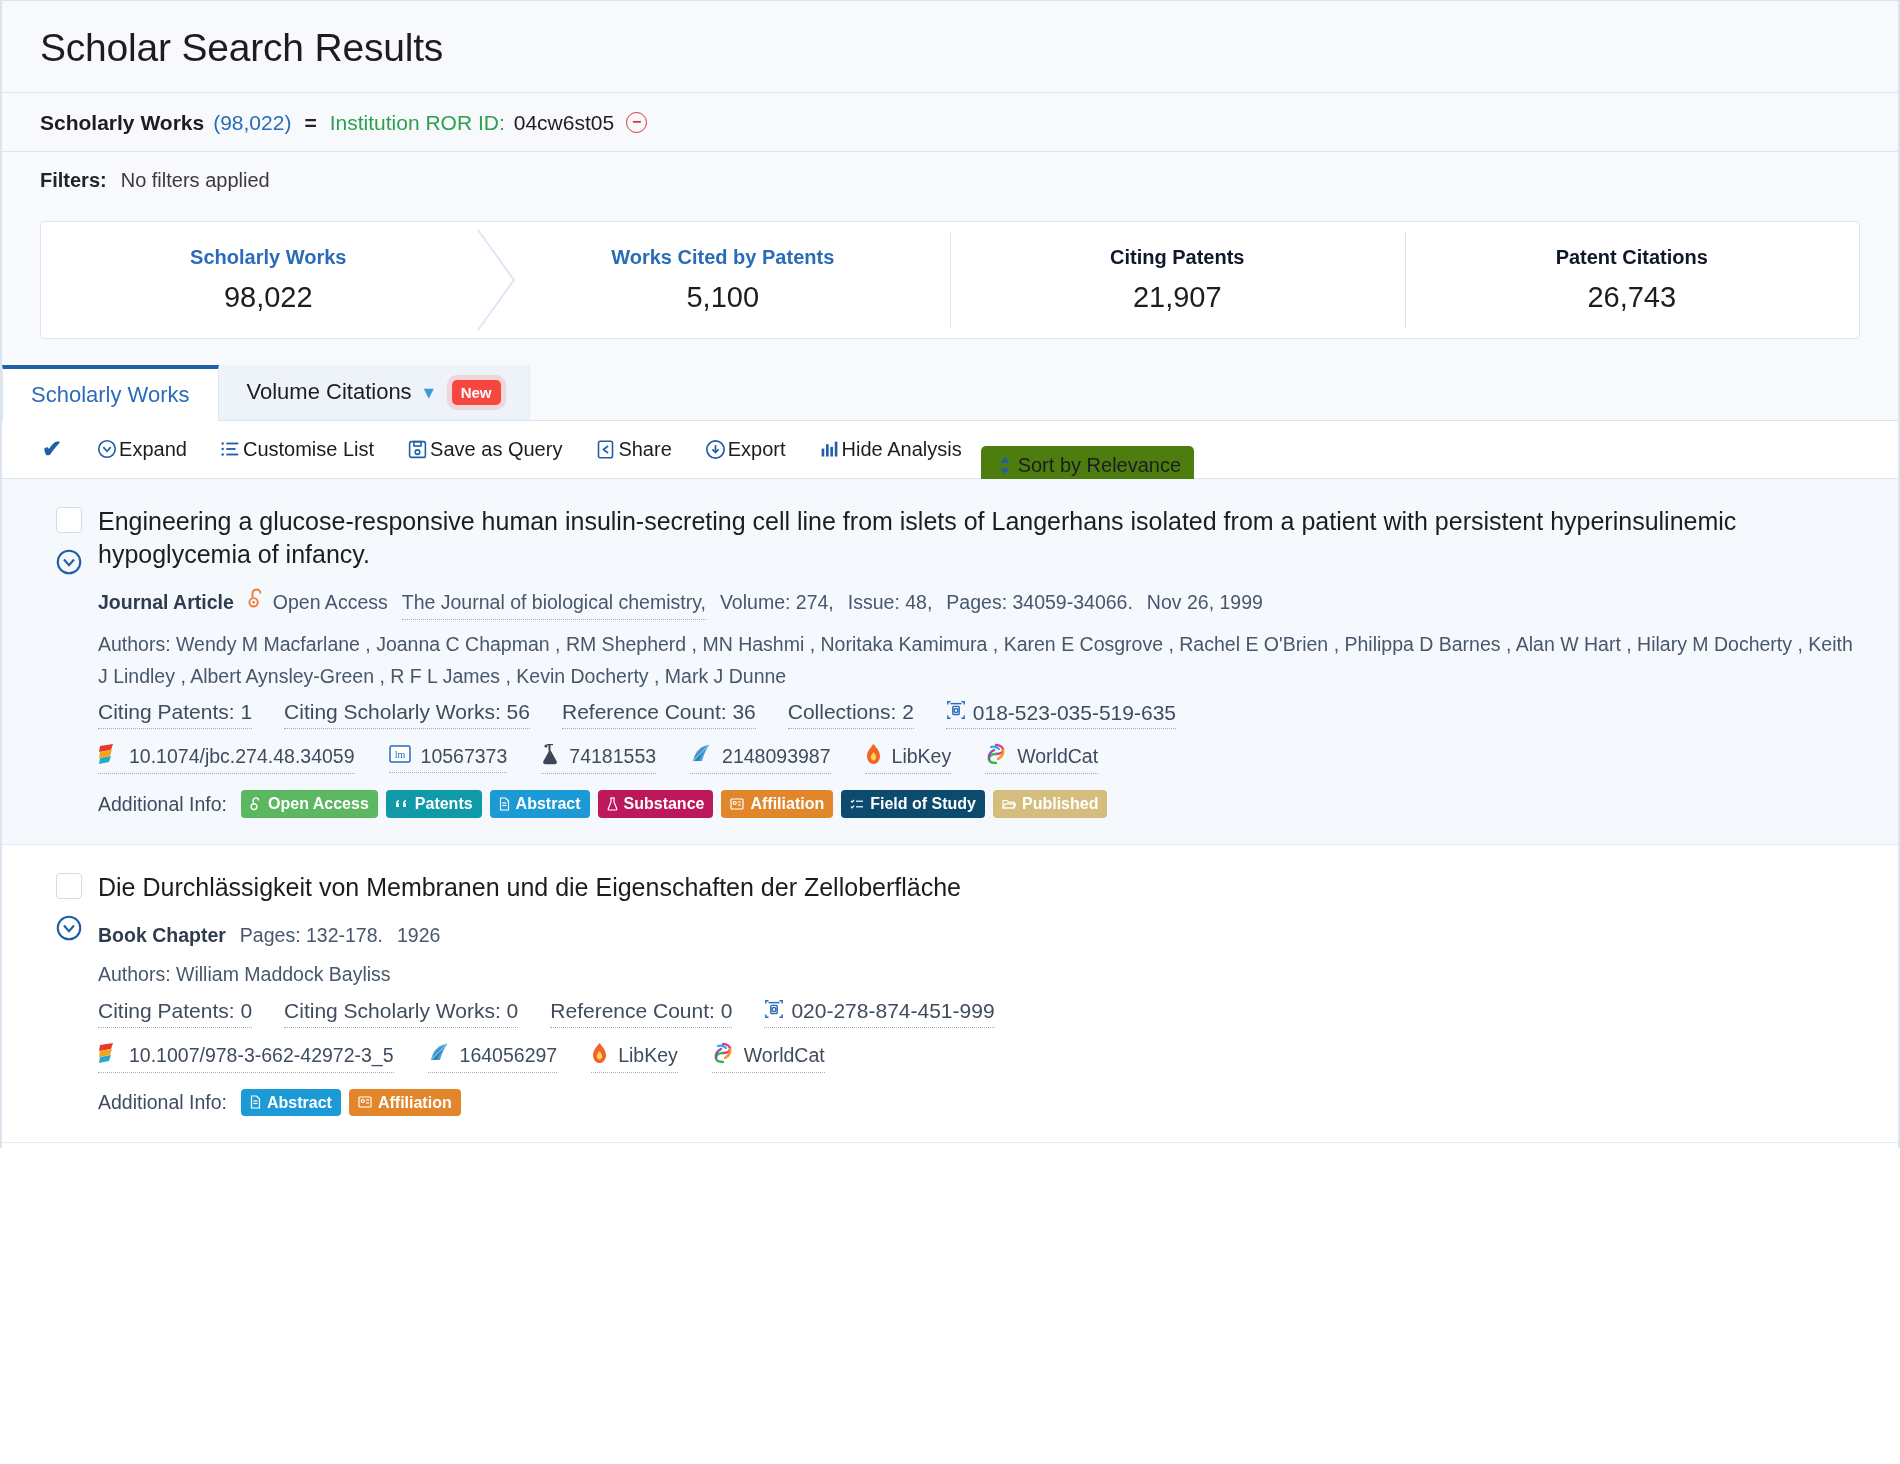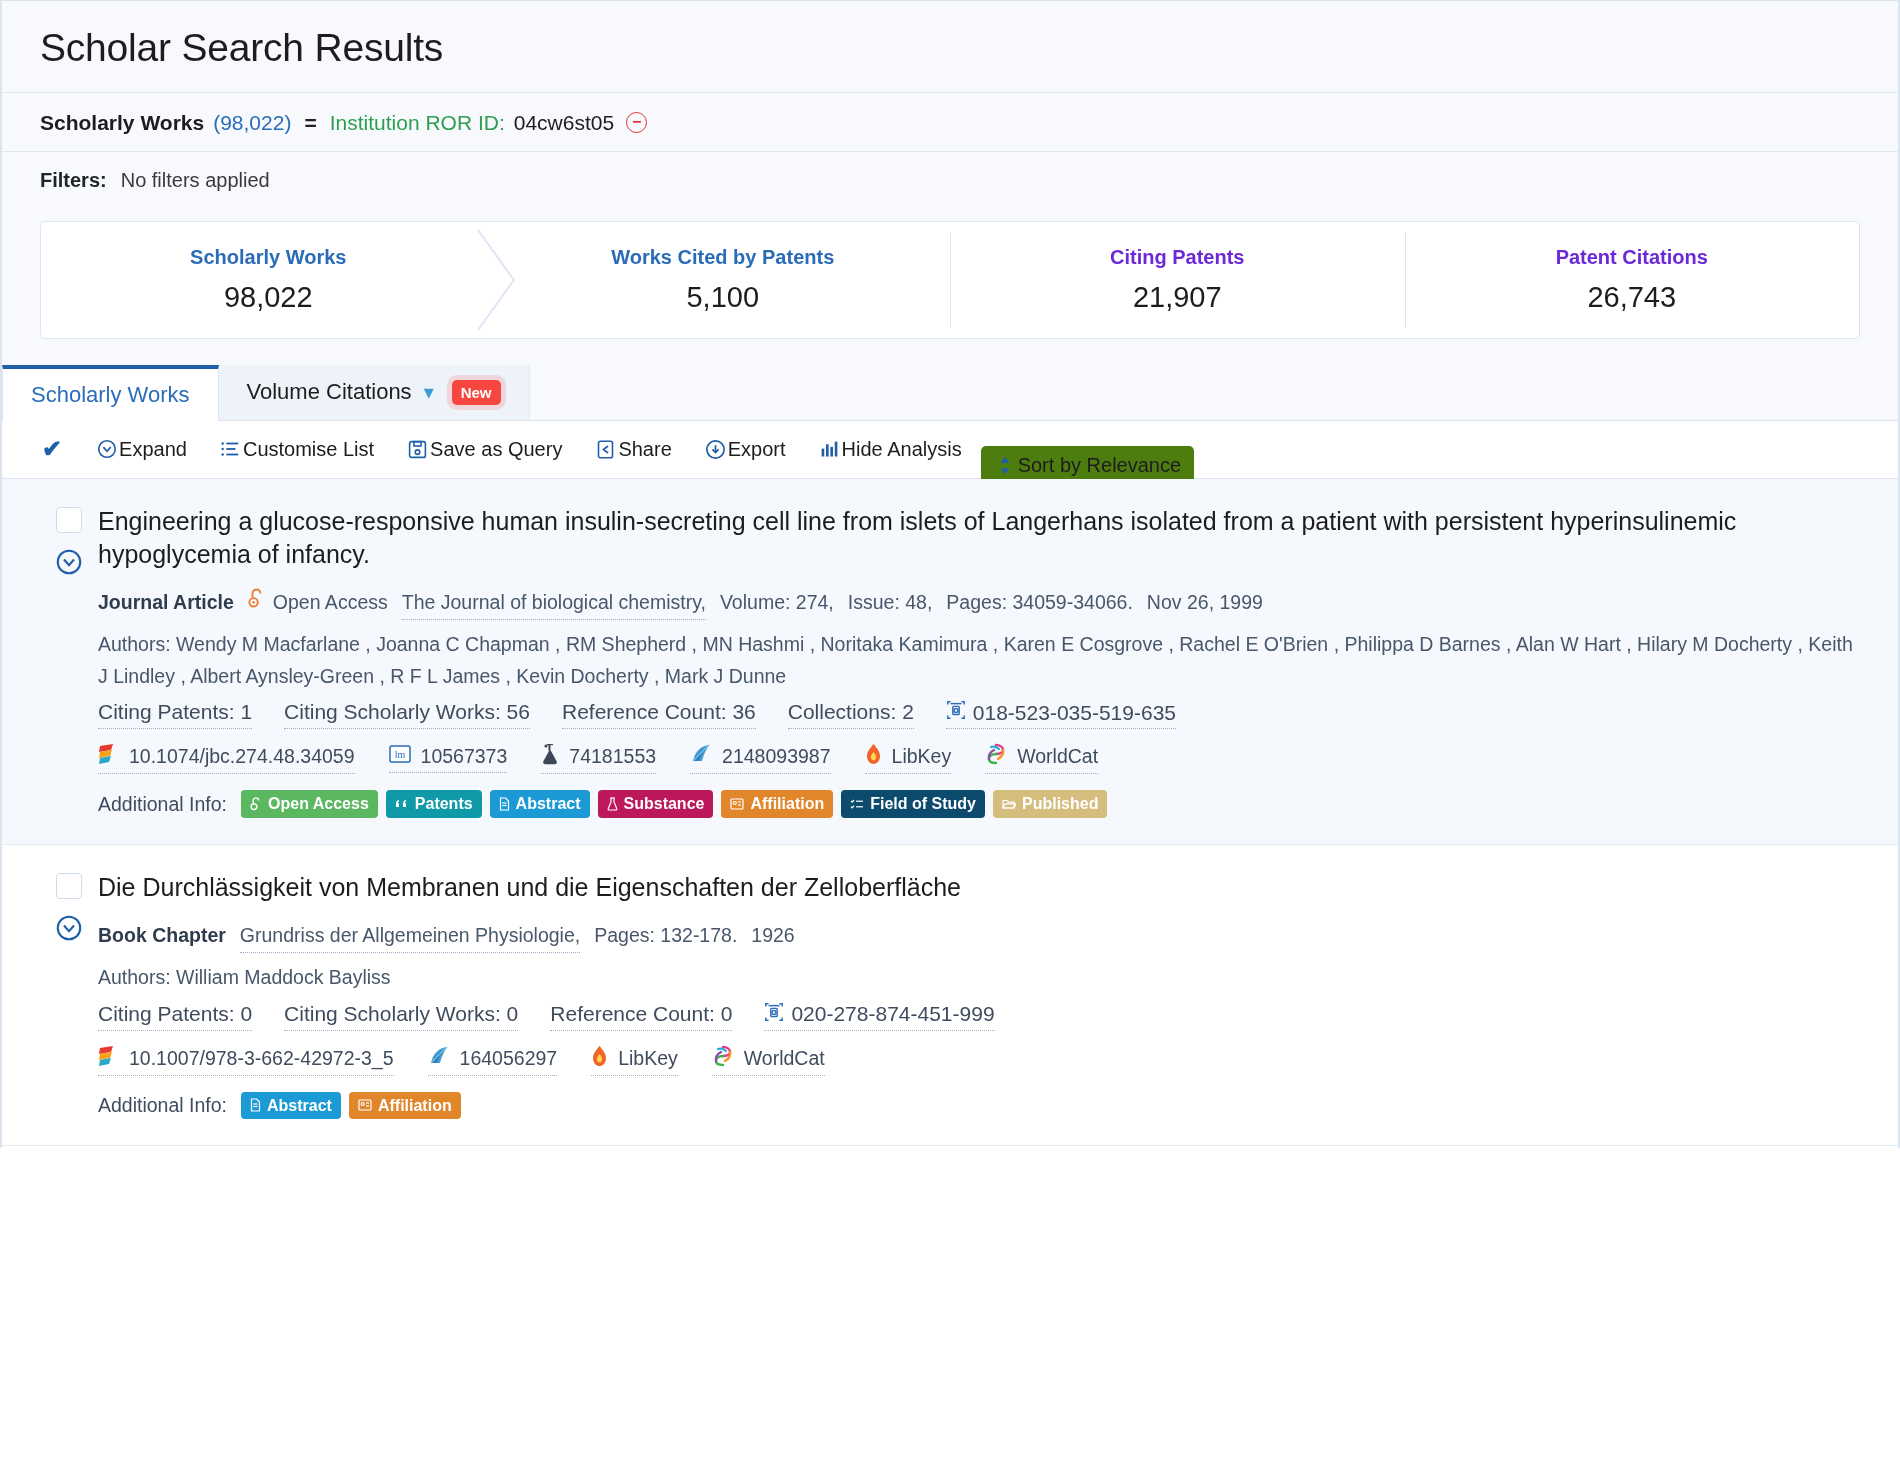--- a/index.html
+++ b/index.html
@@ -91,21 +91,21 @@
   }
   .metric.sep-chevron + .metric::before { background: transparent; }
   .chev {
     position: absolute; right: -22px; top: 50%;
     transform: translateY(-50%);
     width: 44px; height: 108px;
     pointer-events: none;
   }
   .m-label { font-size: 20px; font-weight: 700; }
   .m-label.blue { color: #2b6cb8; }
-  .m-label.teal { color: #6d28d9; }
+  .m-label.teal { color: #0f172a; }
   .m-value { font-size: 29px; color: #1d1d1f; font-weight: 400; }
 
   
   .tabbar {
     display: flex;
     align-items: flex-end;
     border-bottom: 1px solid #dde6ef;
     background: #f7f9fc;
     height: 56px;
     padding-left: 0;
@@ -584,21 +584,20 @@
             <circle cx="12" cy="12" r="9"></circle>
               <polyline points="8,10 12,14.5 16,10"></polyline>
           </svg>
         </span>
       </div>
       <div class="res-body">
         <div class="res-title">Die Durchlässigkeit von Membranen und die Eigenschaften der Zelloberfläche</div>
 
         <div class="meta-line">
           <span class="type-label">Book Chapter</span>
-          <span class="dotted">Grundriss der Allgemeinen Physiologie,</span>
           <span>Pages: 132-178.</span>
           <span>1926</span>
         </div>
 
         <div class="authors">
           <span>Authors:</span>
           <span class="aname">William Maddock Bayliss</span>
         </div>
 
         <div class="stats-line">

